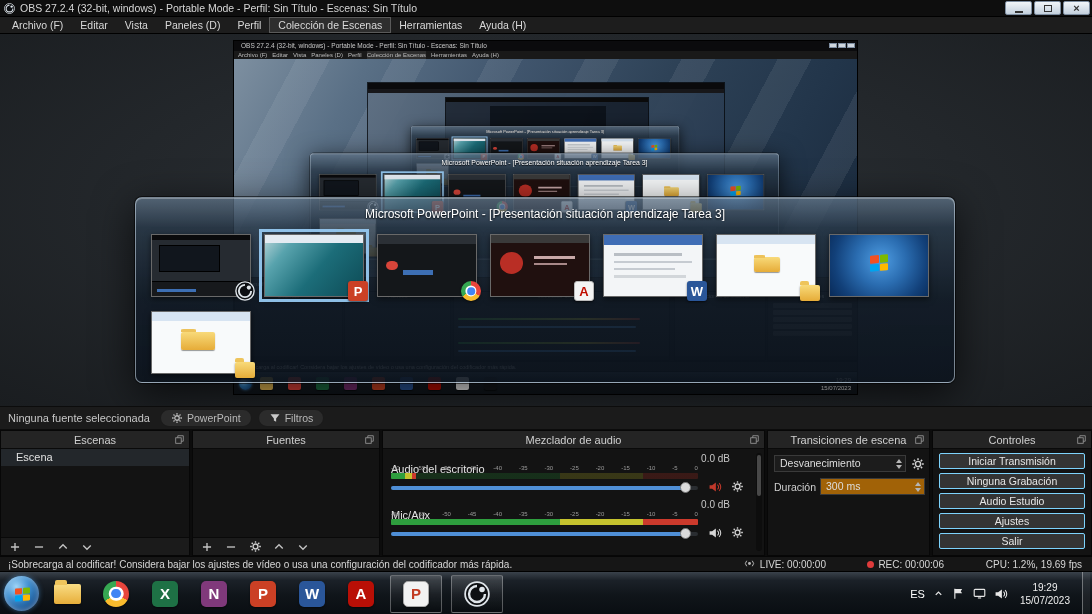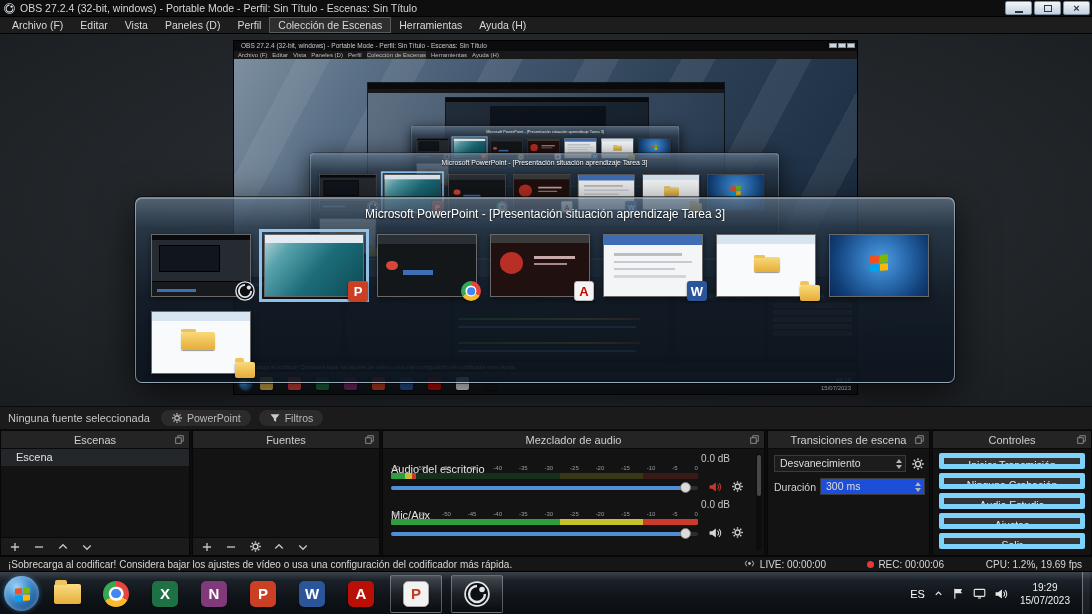--- a/index.html
+++ b/index.html
@@ -120,24 +120,24 @@
   .mscroll{position:absolute;right:2px;top:4px;bottom:4px;width:6px;background:#0d0d0d;border-radius:3px}
   .mscroll i{position:absolute;left:1px;right:1px;top:2px;height:42%;background:#484848;border-radius:2px}
 
   
   .combo{position:absolute;left:6px;top:6px;width:132px;height:17px;background:#1c1c1c;border:1px solid #3a3a3a;font-size:10.5px;color:#ddd;line-height:15px;padding:0 14px 0 5px;white-space:nowrap;overflow:hidden}
   .caret{position:absolute;right:3px;top:3px;display:flex;flex-direction:column;gap:2px}
   .tri-u{width:0;height:0;border-left:3px solid transparent;border-right:3px solid transparent;border-bottom:4px solid #b5b5b5}
   .tri-d{width:0;height:0;border-left:3px solid transparent;border-right:3px solid transparent;border-top:4px solid #b5b5b5}
   .gearbtn{position:absolute;left:143px;top:8px;display:flex}
   .durlab{position:absolute;left:6px;top:32px;font-size:10.5px;color:#cfcfcf}
-  .spin{position:absolute;left:52px;top:29px;width:105px;height:17px;background:#1d4ed8;border:1px solid #3a3a3a;font-size:10.5px;color:#ddd;line-height:15px;padding:0 14px 0 5px}
-
-  
-  .cbtn{margin:4px 6px 0;height:16px;background:#343434;border:5px solid #7dd3fc;border-radius:2px;font-size:10.5px;color:#e6e6e6;text-align:center;line-height:14px;white-space:nowrap;overflow:hidden}
+  .spin{position:absolute;left:52px;top:29px;width:105px;height:17px;background:#a16207;border:1px solid #3a3a3a;font-size:10.5px;color:#ddd;line-height:15px;padding:0 14px 0 5px}
+
+  
+  .cbtn{margin:4px 6px 0;height:16px;background:#343434;border:1px solid #7dd3fc;border-radius:2px;font-size:10.5px;color:#e6e6e6;text-align:center;line-height:14px;white-space:nowrap;overflow:hidden}
 
   
   .statusbar{position:absolute;left:0;top:556px;width:1092px;height:15px;background:#161616;font-size:10px;color:#d6d6d6;display:flex;align-items:center;border-top:1px solid #060606}
   .sb-warn{margin-left:8px;white-space:nowrap}
   .sb-live{position:absolute;right:266px;display:flex;gap:4px;align-items:center}
   .sb-rec{position:absolute;right:148px;display:flex;gap:4px;align-items:center}
   .sb-cpu{position:absolute;right:10px}
   .recdot{width:7px;height:7px;border-radius:50%;background:#df3b3b;display:inline-block}
 
   

